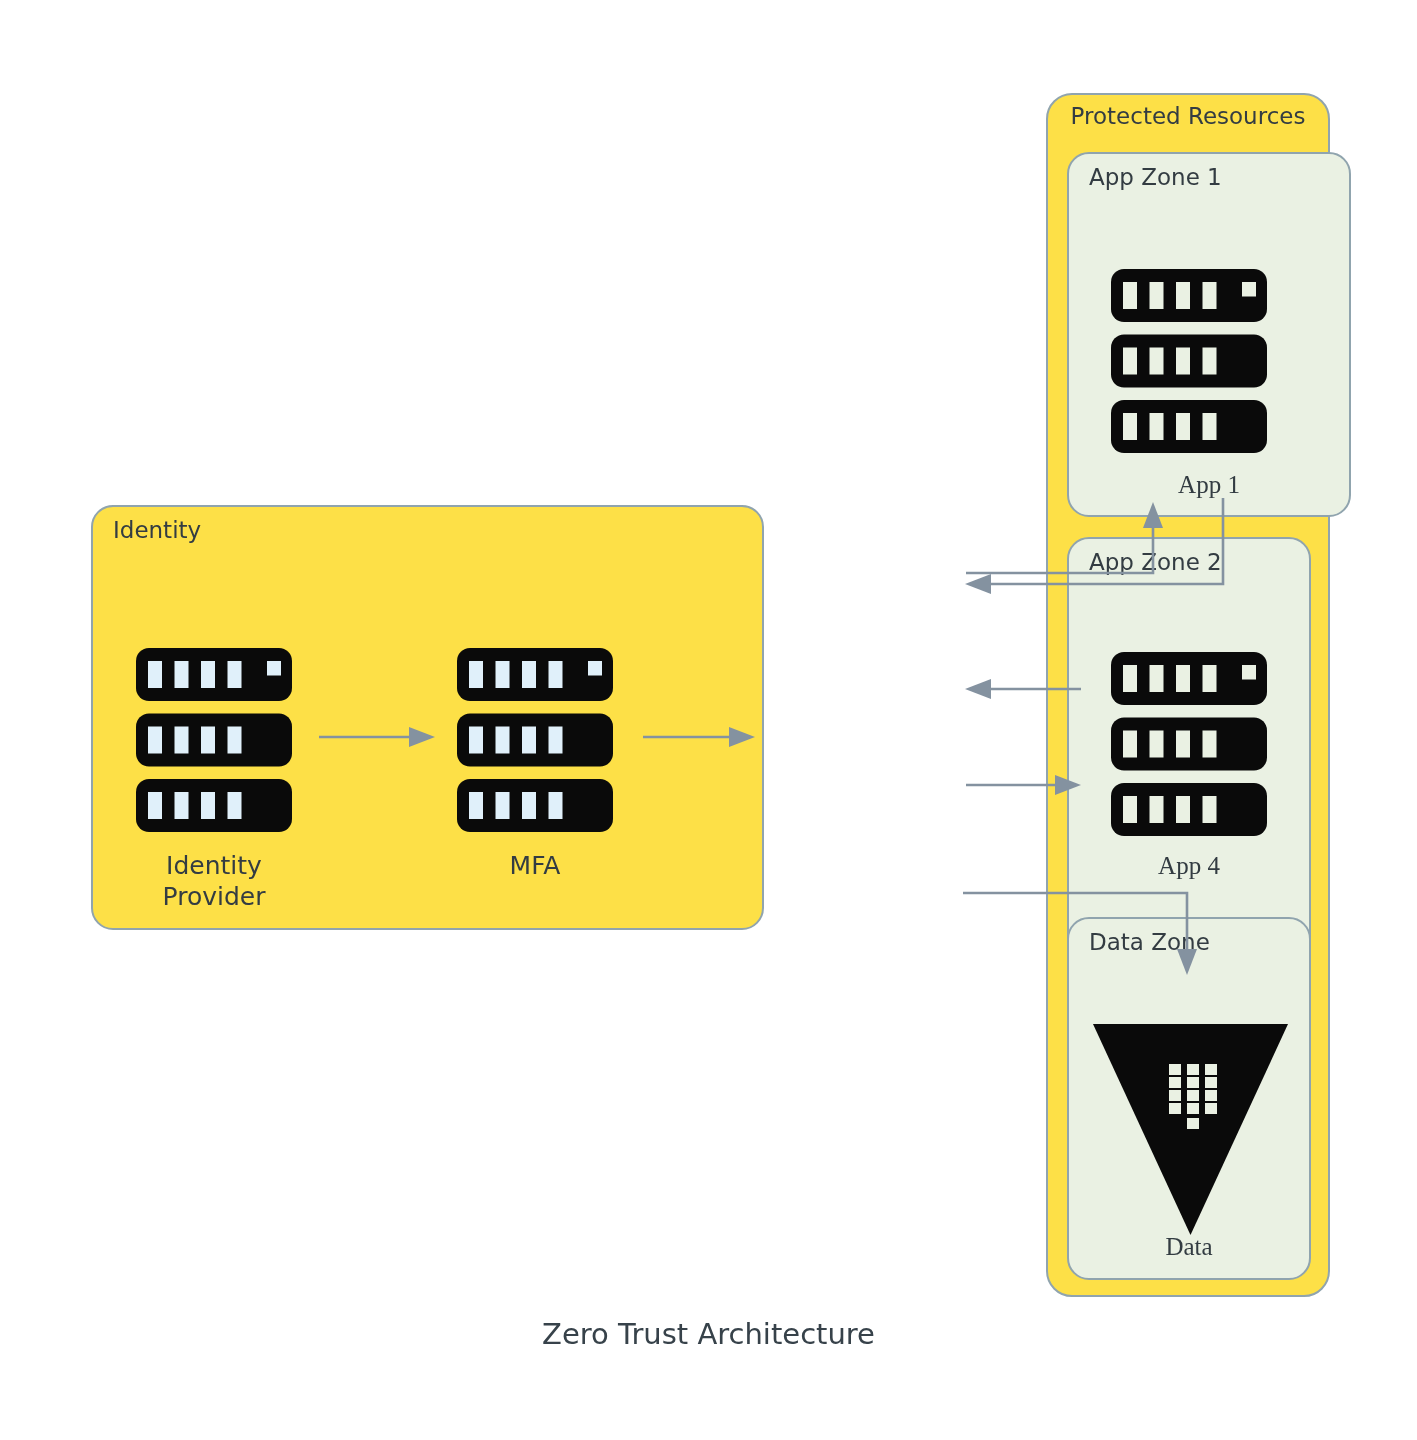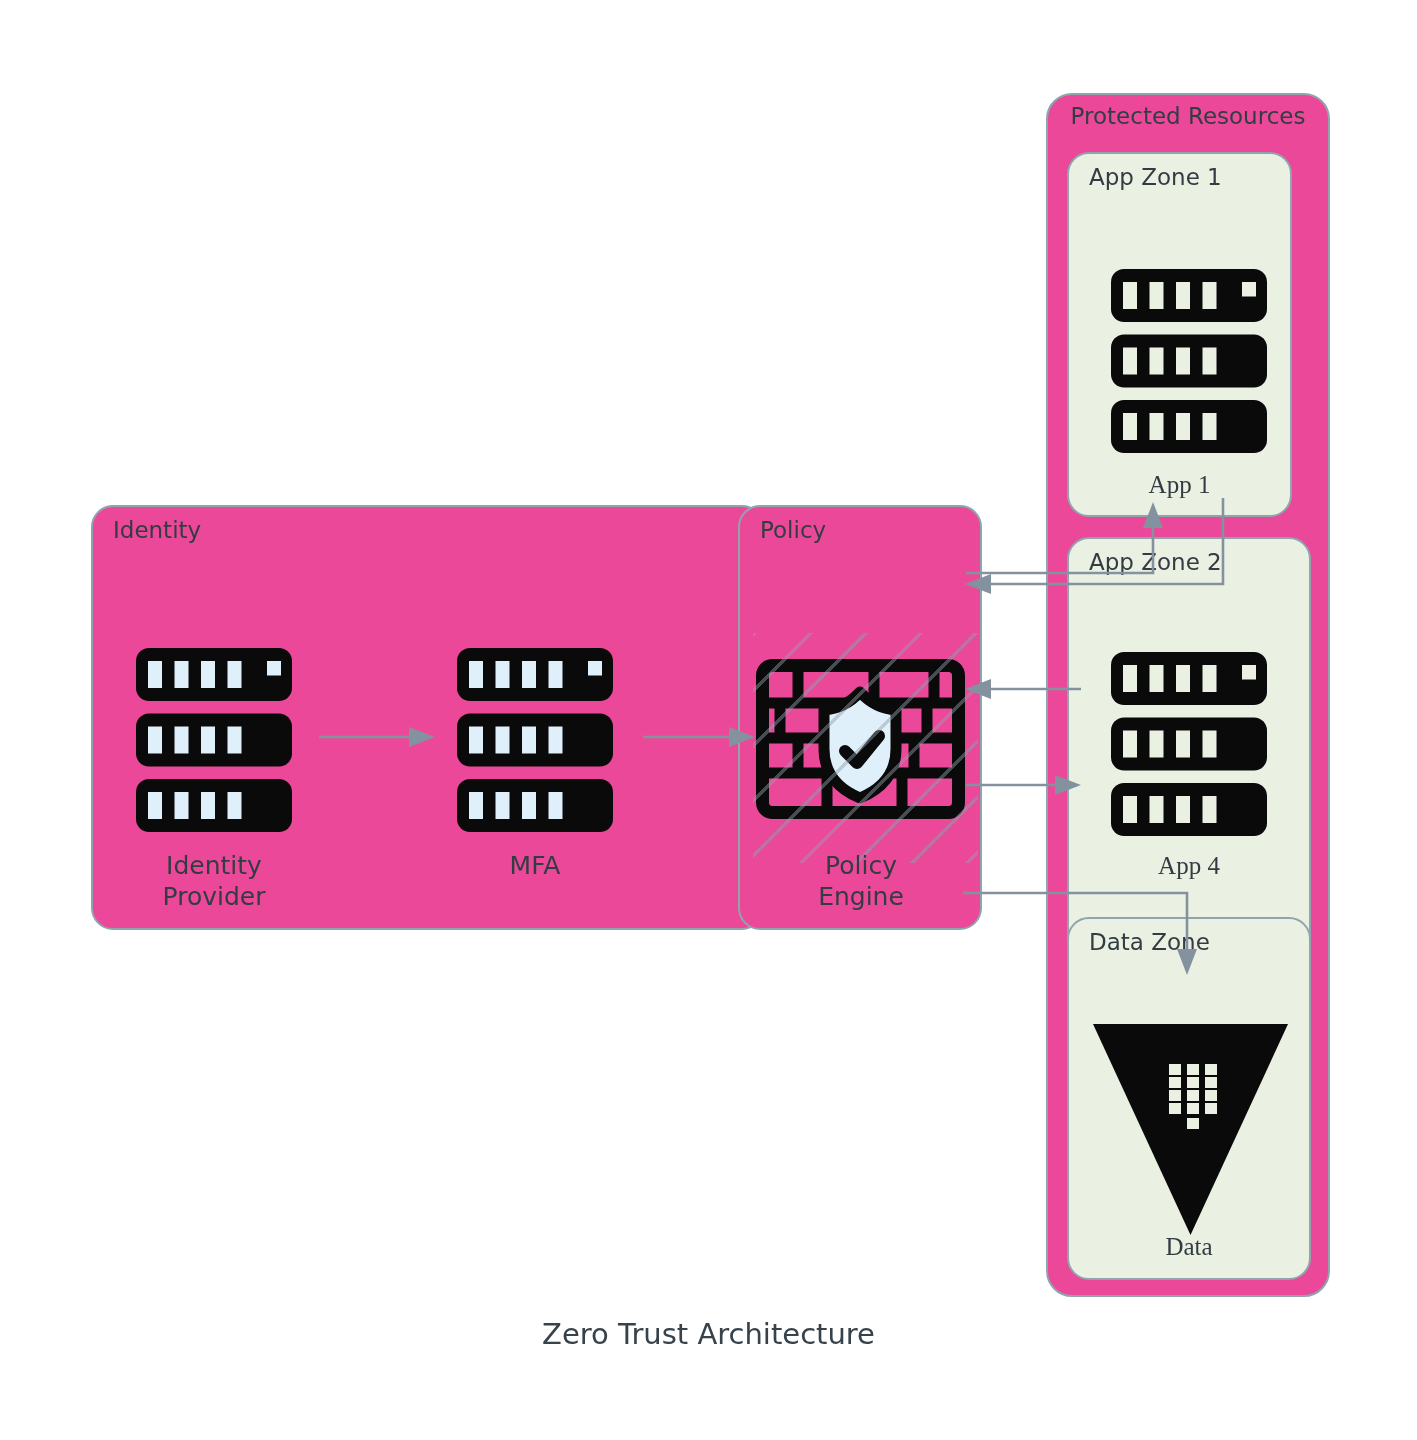--- a/index.html
+++ b/index.html
@@ -2,21 +2,21 @@
 <html><head>
 <meta charset="utf-8">
 <style>
   * { box-sizing: border-box; }
   html,body { margin:0; padding:0; background:#ffffff; }
   .canvas {
     position:relative; width:1417px; height:1440px; background:#ffffff;
     font-family:"DejaVu Sans","Liberation Sans",sans-serif; color:#333C42; overflow:hidden;
   }
   .gbox {
-    position:absolute; background:#ec4899; border:2px solid #90A4AE;
+    position:absolute; background:#fde047; border:2px solid #90A4AE;
     border-radius:22px; --slot:#E0F0FA;
   }
   .zone {
     position:absolute; background:#EAF1E3; border:2px solid #90A4AE;
     border-radius:22px; --slot:#EAF1E3;
   }
   .glabel { position:absolute; top:10px; left:20px; font-size:23px; white-space:nowrap; }
   .center-label { position:absolute; top:8px; left:0; width:100%; text-align:center; font-size:23px; }
   .caption { position:absolute; text-align:center; font-size:25px; line-height:1.22; }
   .caption.full { left:0; width:100%;font-family:Liberation Serif, serif; }
@@ -113,33 +113,25 @@
     <svg class="icon" style="left:43px;top:141px" width="156" height="184">
         <use href="#server-stack"></use>
       </svg>
     <div class="caption" style="left:41px;top:344px;width:160px">Identity Provider</div>
     <svg class="icon" style="left:364px;top:141px" width="156" height="184">
         <use href="#server-stack"></use>
       </svg>
     <div class="caption" style="left:362px;top:344px;width:160px">MFA</div>
   </section>
 
-  <section class="gbox" style="left:738px;top:505px;width:244px;height:425px">
-    <div class="glabel">Policy</div>
-    <svg class="icon" style="left:16px;top:152px" width="209" height="160">
-        <use href="#firewall-shield"></use>
-      </svg>
-    <div class="hatch" style="left:13px;top:126px;width:225px;height:230px"></div>
-    <div class="caption" style="left:46px;top:344px;width:150px">Policy Engine</div>
-  </section>
 
   <section class="gbox" style="left:1046px;top:93px;width:284px;height:1204px;border-radius:26px">
     <div class="center-label">Protected Resources</div>
 
-    <div class="zone" style="left:19px;top:57px;width:225px;height:365px">
+    <div class="zone" style="left:19px;top:57px;width:284px;height:365px">
       <div class="glabel">App Zone 1</div>
       <svg class="icon" style="left:42px;top:115px" width="156" height="184">
           <use href="#server-stack"></use>
         </svg>
       <div class="caption full" style="top:316px">App 1</div>
     </div>
 
     <div class="zone" style="left:19px;top:442px;width:244px;height:444px">
       <div class="glabel">App Zone 2</div>
       <svg class="icon" style="left:42px;top:113px" width="156" height="184">

